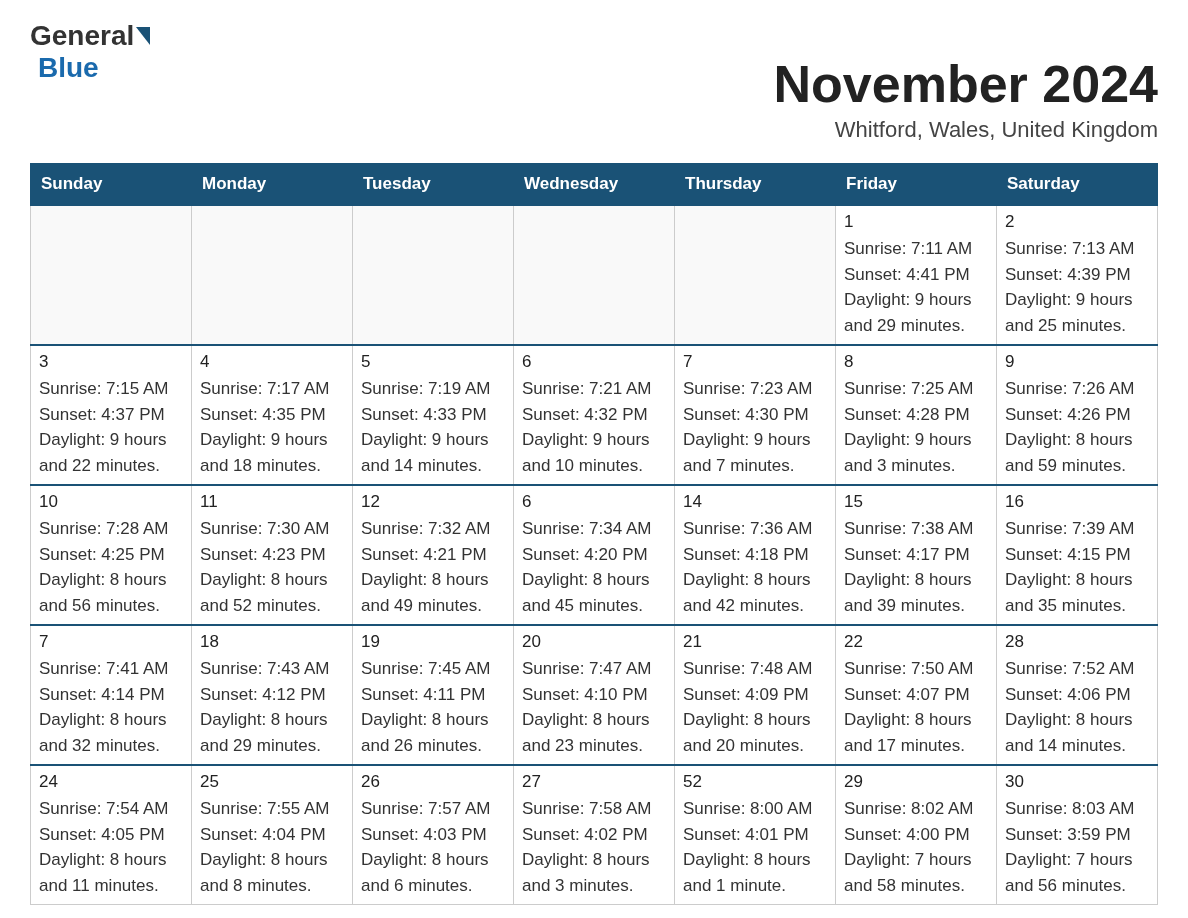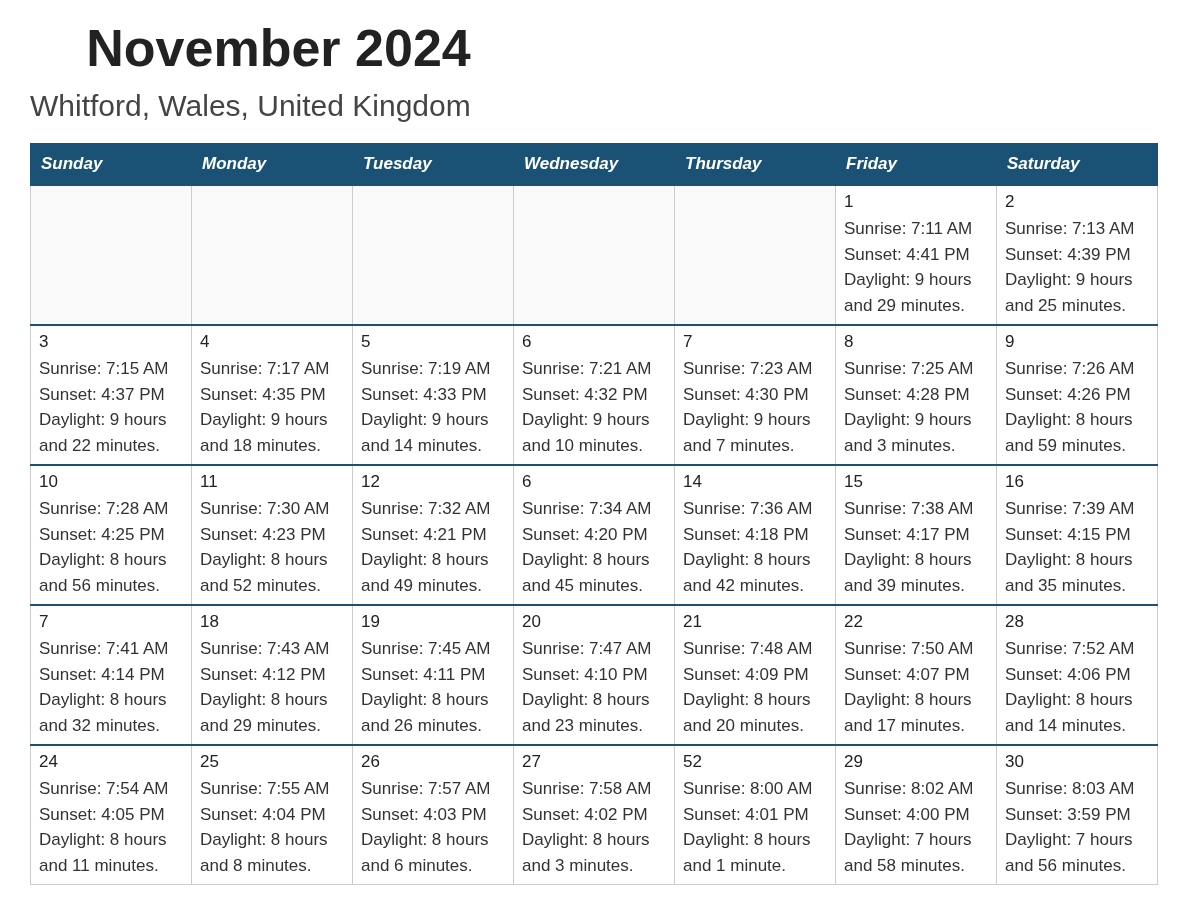--- a/index.html
+++ b/index.html
@@ -41,38 +41,38 @@
       margin-left: 2px;
     }
     .title-block {
       text-align: right;
     }
     .month-title {
       font-size: 52px;
       font-weight: bold;
       color: #222;
       line-height: 1.1;
+      margin-top: 36px;
     }
     .location {
-      font-size: 30px;
+      font-size: 22px;
       color: #444;
-      margin-top: 12px;
+      margin-top: 4px;
     }
     .calendar {
       width: 100%;
       border-collapse: collapse;
     }
     .calendar th {
       background-color: #1a5276;
       color: #fff;
       text-align: left;
       padding: 10px 10px;
       font-size: 17px;
       border: 1px solid #1a5276;
-      font-style: italic;
     }
     .calendar td {
       vertical-align: top;
       border: 1px solid #ccc;
       padding: 6px 8px;
       width: calc(100% / 7);
       min-height: 90px;
       font-size: 13px;
       color: #333;
     }
@@ -92,20 +92,29 @@
       line-height: 1.5;
     }
     .empty-cell {
       background: #f9f9f9;
     }
   </style>
 </head>
 <body>
 
 <div class="header">
+  <div class="logo">
+    <div class="logo-text">
+      <span class="logo-general">General</span>
+      <span class="logo-arrow"></span>
+    </div>
+    <div style="padding-left: 6px;">
+      <span class="logo-blue" style="font-size:28px; font-weight:bold;">Blue</span>
+    </div>
+  </div>
   <div class="title-block">
     <div class="month-title">November 2024</div>
     <div class="location">Whitford, Wales, United Kingdom</div>
   </div>
 </div>
 
 <table class="calendar">
   <thead>
     <tr>
     <th>Sunday</th>

